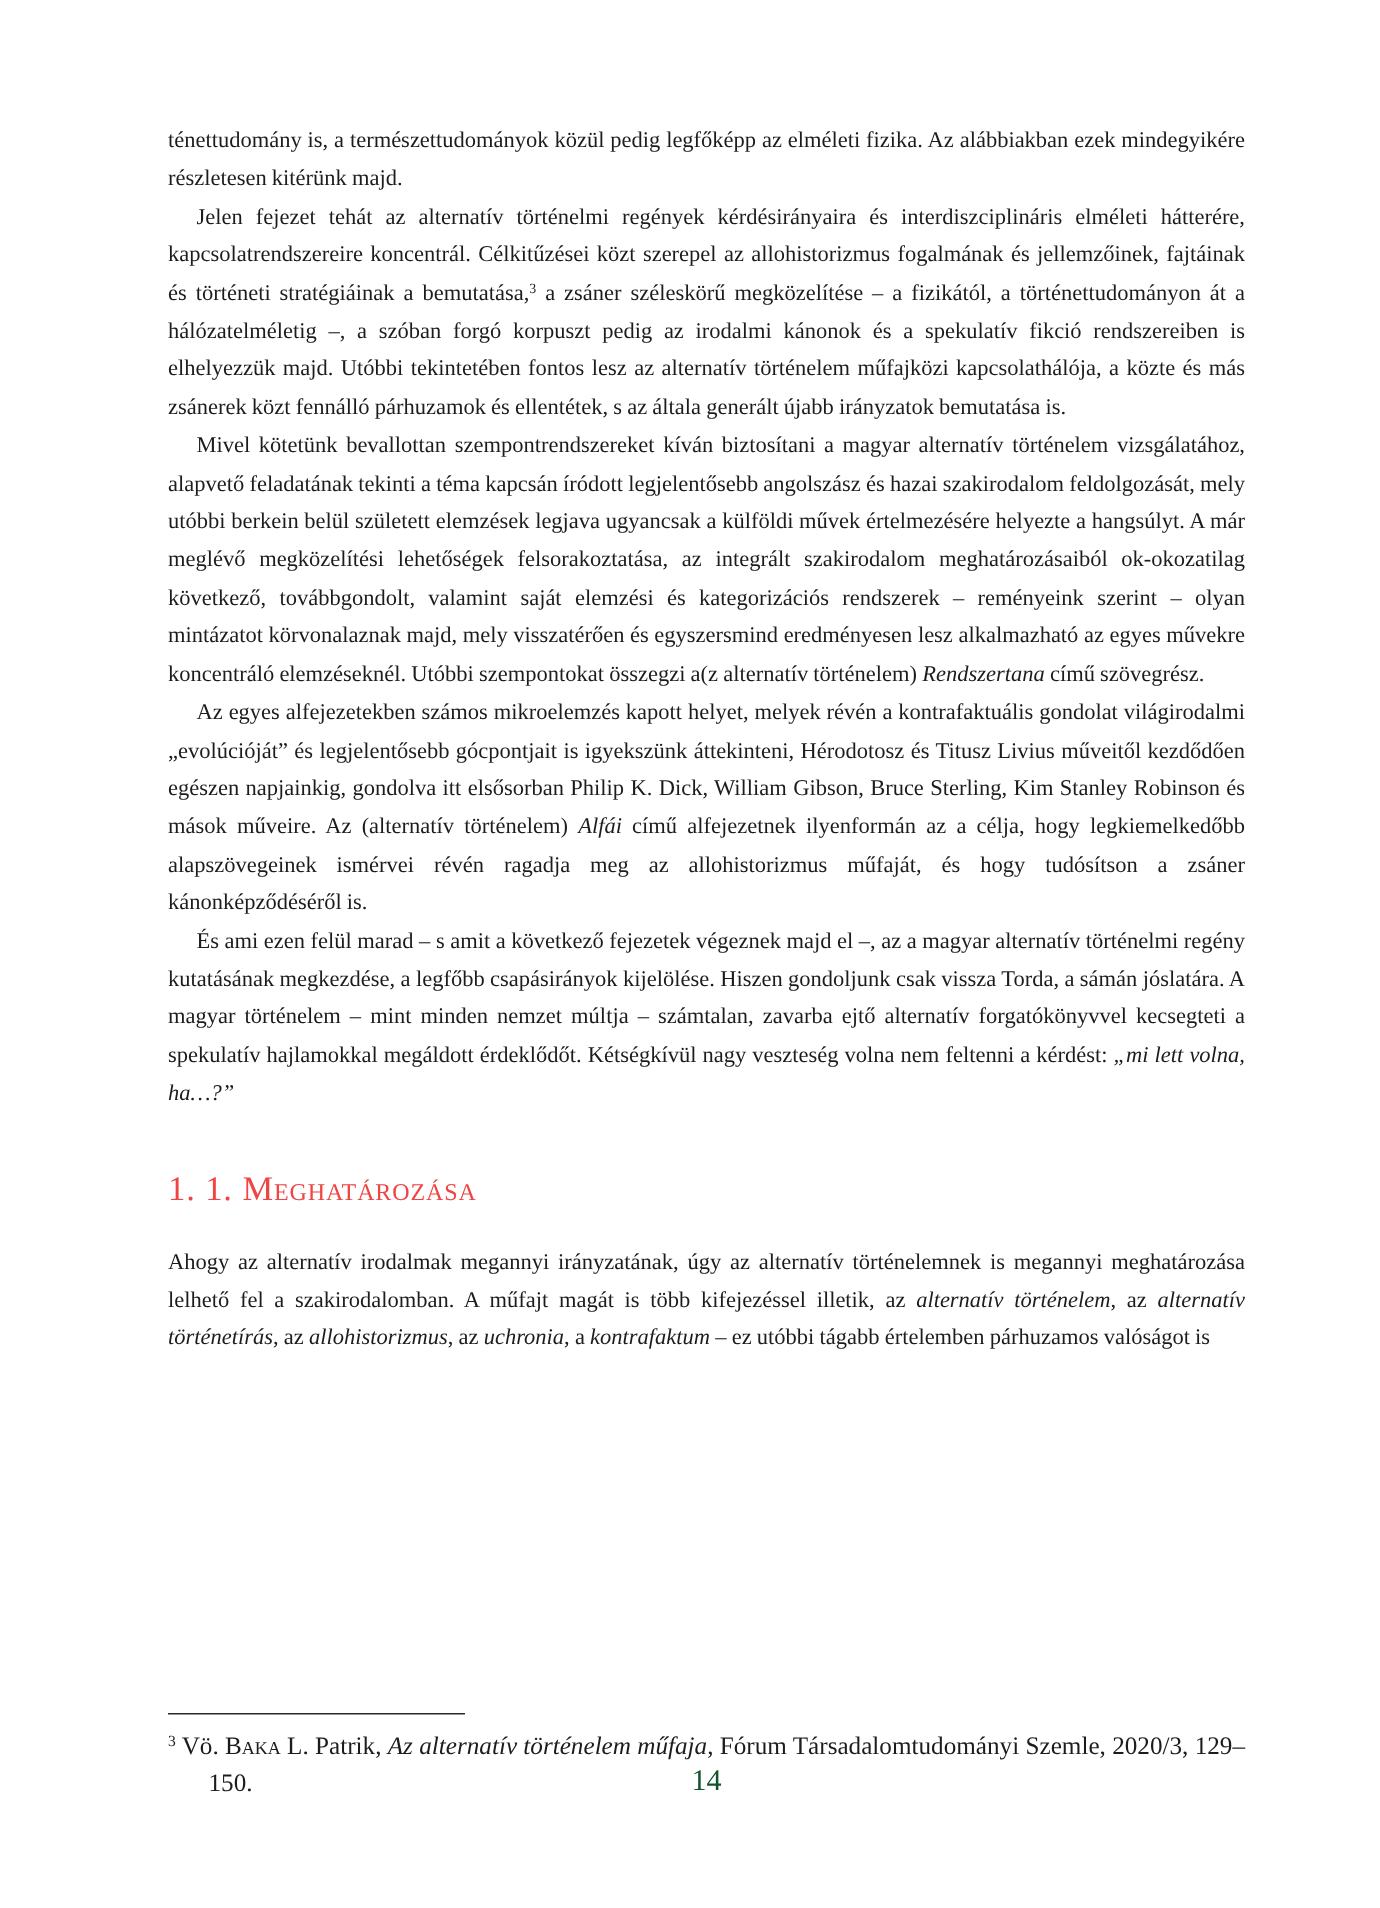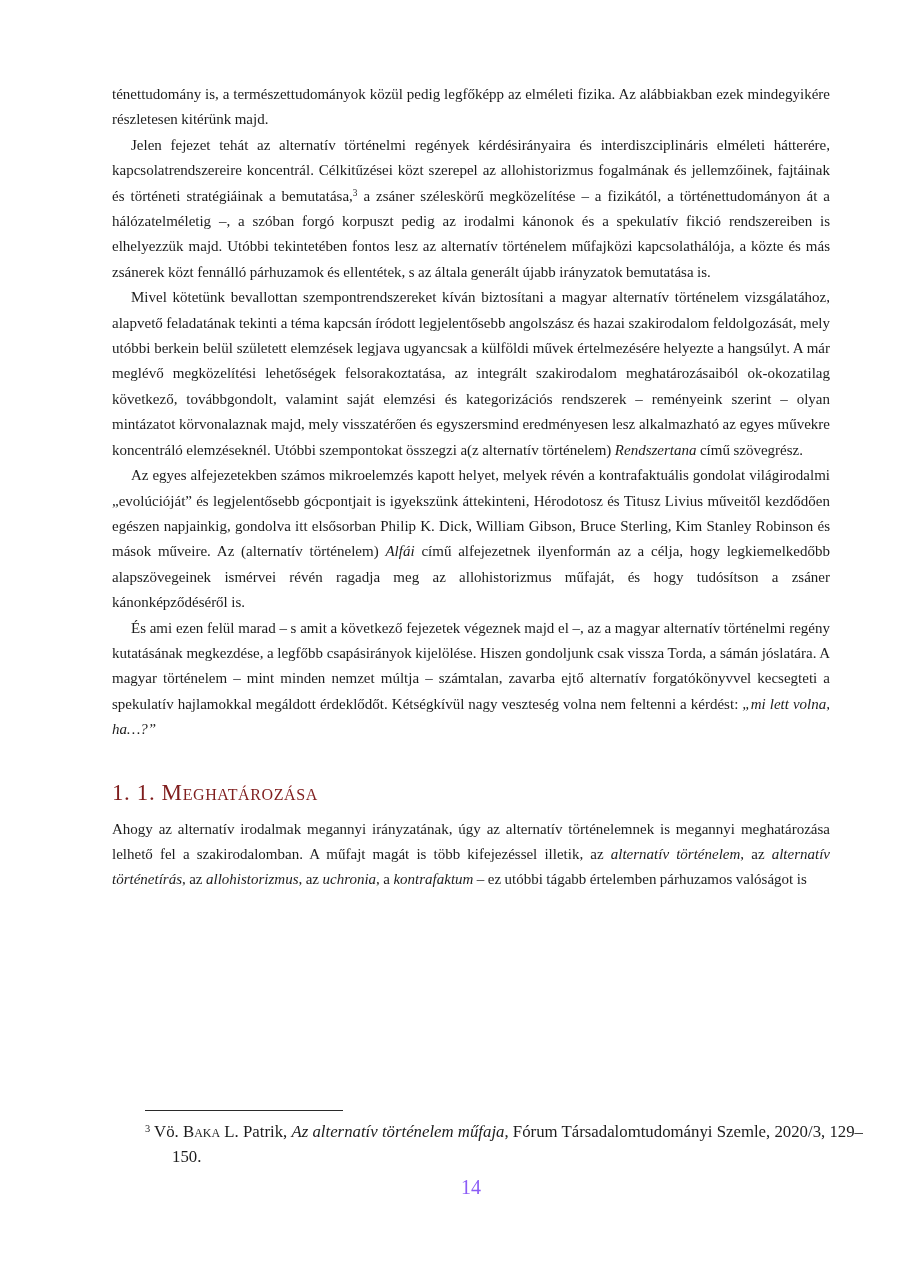--- a/index.html
+++ b/index.html
@@ -25,45 +25,44 @@
   .body-par {
     font-size: 15px;
     line-height: 25.4px;
     text-align: justify;
     word-spacing: -0.3px;
   }
   .body-par.indent { text-indent: 19px; }
 
   .section-heading {
     margin-top: 37px;
-    margin-bottom: 11px;
+    margin-bottom: 24px;
     font-size: 23px;
     font-weight: normal;
     font-variant: small-caps;
     letter-spacing: 0.6px;
-    color: #7f1d1d;
+    color: #ef4444;
   }
 
   sup {
     font-size: 0.62em;
     vertical-align: baseline;
     position: relative;
     top: -0.45em;
     line-height: 0;
   }
 
   .sc { font-variant: small-caps; }
   i { }
 
   .footnote-block {
     position: absolute;
     left: 112px;
-    top: 1110px;
+    top: 1142px;
     width: 718px;
-    margin-left: 33px;
   }
   .footnote-rule {
     width: 198px;
     height: 0;
     border-top: 1.6px solid #2a2a2a;
     margin-bottom: 9px;
   }
   .footnote-text {
     font-size: 16.8px;
     line-height: 24.6px;
@@ -73,21 +72,21 @@
     word-spacing: -0.3px;
   }
 
   .page-number {
     position: absolute;
     left: 112px;
     top: 1176px;
     width: 718px;
     text-align: center;
     font-size: 20px;
-    color: #8b5cf6;
+    color: #14532d;
   }
 </style>
 </head>
 <body>
 
 <div class="page">
 
   <div class="text-block">
 
     <p class="body-par"><span>ténettudomány is, a természettudományok közül pedig legfőképp az elméleti fizika. Az alábbiakban ezek mindegyikére részletesen kitérünk majd.</span></p>

